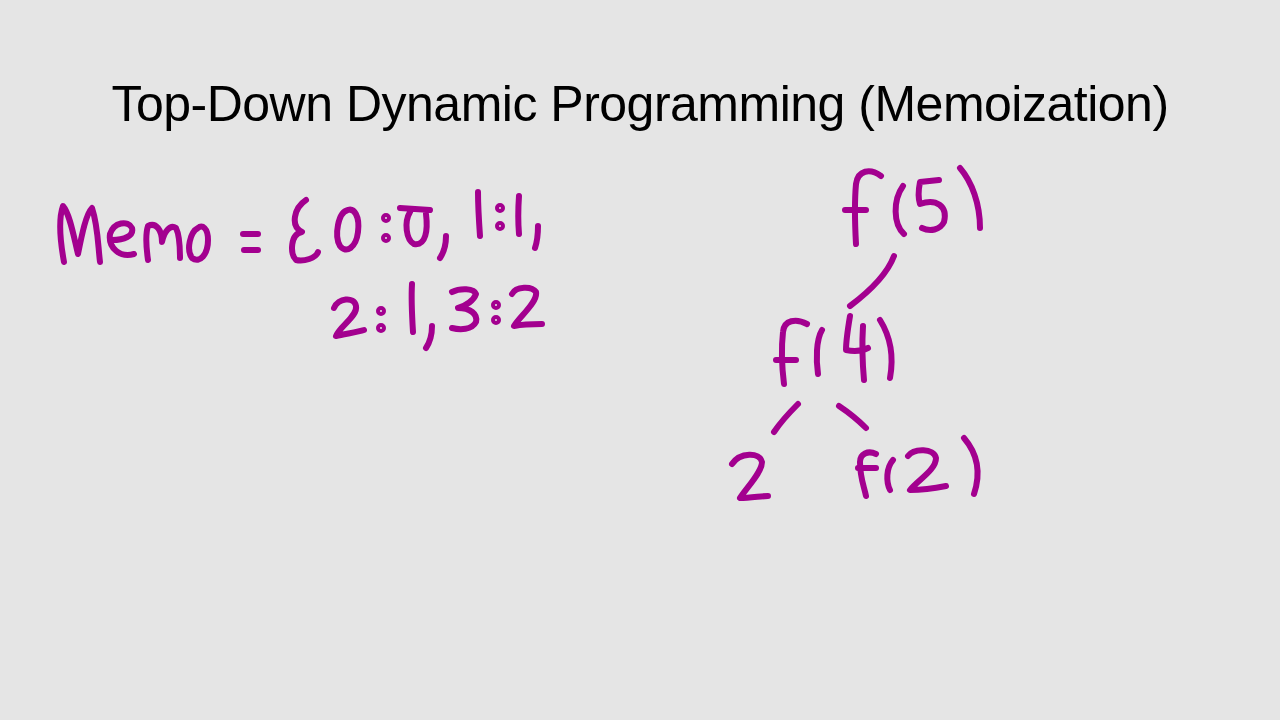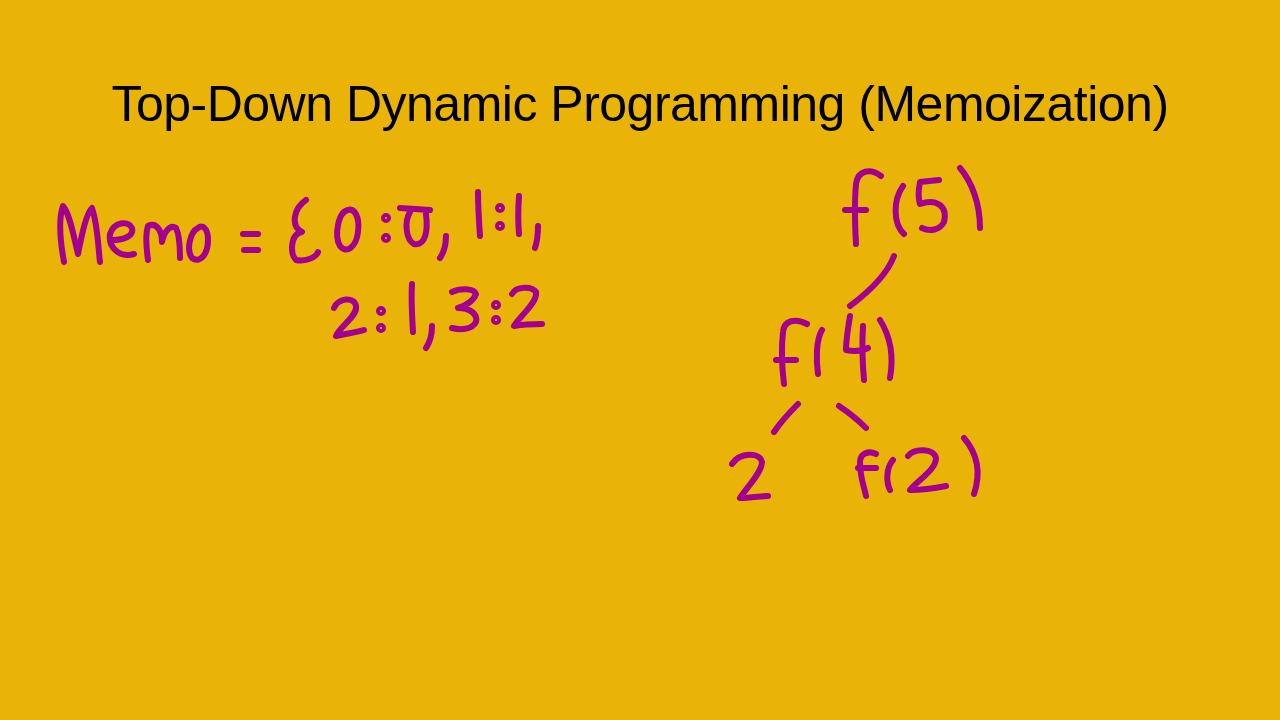--- a/index.html
+++ b/index.html
@@ -1,20 +1,20 @@
 <!DOCTYPE html>
 <html><head>
   <meta charset="utf-8">
   <style>
     html, body { margin: 0; padding: 0; }
     body {
       width: 1280px; height: 720px; background: #ffffff; overflow: hidden;
       position: relative; font-family: "Liberation Sans", sans-serif;
     }
-    .slide { position: absolute; left: 0; top: 0; width: 1280px; height: 720px; background: #eab308; }
+    .slide { position: absolute; left: 0; top: 0; width: 1280px; height: 720px; background: #e5e5e5; }
     .title {
       position: absolute; left: 0; top: 72px; width: 1280px; text-align: center;
       font-family: "Liberation Sans", sans-serif; font-size: 50px; color: #000000;
       letter-spacing: -0.5px; line-height: 64px;
     }
     svg.ink { position: absolute; left: 0; top: 0; }
     svg.ink path, svg.ink circle { fill: none; stroke-linecap: round; stroke-linejoin: round; }
   </style>
 </head>
 <body>

